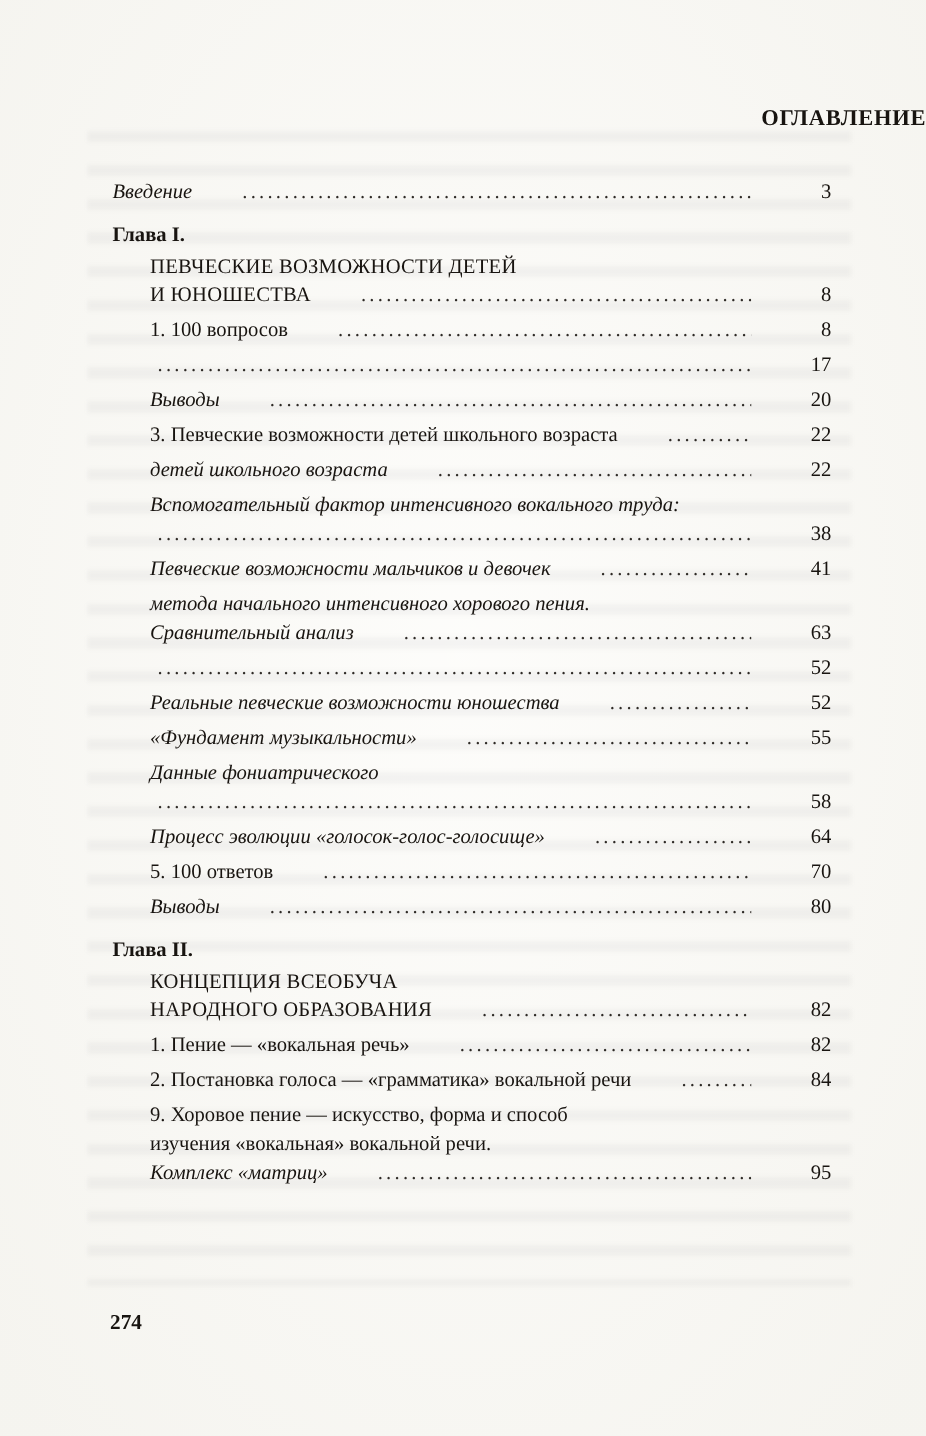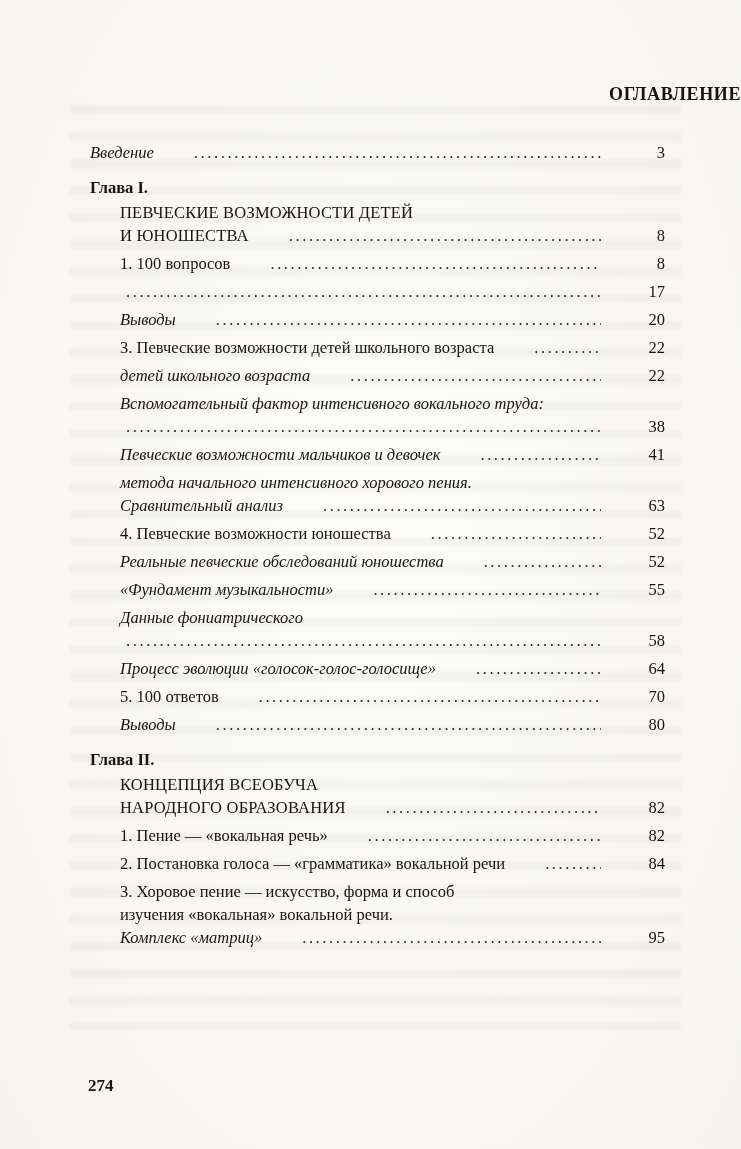--- a/index.html
+++ b/index.html
@@ -82,21 +82,21 @@
     color: #2e2a26;
   }
   .pg {
     flex: 0 0 auto;
     min-width: 26px;
     text-align: right;
   }
   .page-footer {
     position: absolute;
     left: 88px;
-    top: 1076px;
+    top: 1048px;
     font-weight: bold;
     font-size: 17px;
   }
 </style>
 </head>
 <body>
 
 <div class="sheet">
   <div class="bleed"></div>
 
@@ -172,28 +172,27 @@
       <div class="entry indent1">
         <div class="line"><span class="txt italic">метода начального интенсивного хорового пения.</span></div>
         <div class="line lastline">
           <span class="txt italic">Сравнительный анализ</span>
           <span class="dots">..........................................................................................................................................................................</span>
           <span class="pg">63</span>
         </div>
       </div>
       <div class="entry indent1">
         <div class="line lastline">
-          <span class="txt normal">4. Певческие возможности юношества</span>
           <span class="dots">..........................................................................................................................................................................</span>
           <span class="pg">52</span>
         </div>
       </div>
       <div class="entry indent1">
         <div class="line lastline">
-          <span class="txt italic">Реальные певческие обследований юношества</span>
+          <span class="txt italic">Реальные певческие возможности юношества</span>
           <span class="dots">..........................................................................................................................................................................</span>
           <span class="pg">52</span>
         </div>
       </div>
       <div class="entry indent1">
         <div class="line lastline">
           <span class="txt italic">«Фундамент музыкальности»</span>
           <span class="dots">..........................................................................................................................................................................</span>
           <span class="pg">55</span>
         </div>
@@ -245,21 +244,21 @@
         </div>
       </div>
       <div class="entry indent1">
         <div class="line lastline">
           <span class="txt normal">2. Постановка голоса — «грамматика» вокальной речи</span>
           <span class="dots">..........................................................................................................................................................................</span>
           <span class="pg">84</span>
         </div>
       </div>
       <div class="entry indent1">
-        <div class="line"><span class="txt normal">3. Хоровое пение — искусство, форма и способ</span></div>
+        <div class="line"><span class="txt normal">9. Хоровое пение — искусство, форма и способ</span></div>
         <div class="line"><span class="txt normal">изучения «вокальная» вокальной речи.</span></div>
         <div class="line lastline">
           <span class="txt italic">Комплекс «матриц»</span>
           <span class="dots">..........................................................................................................................................................................</span>
           <span class="pg">95</span>
         </div>
       </div>
     </div>
 
   <div class="page-footer">274</div>

